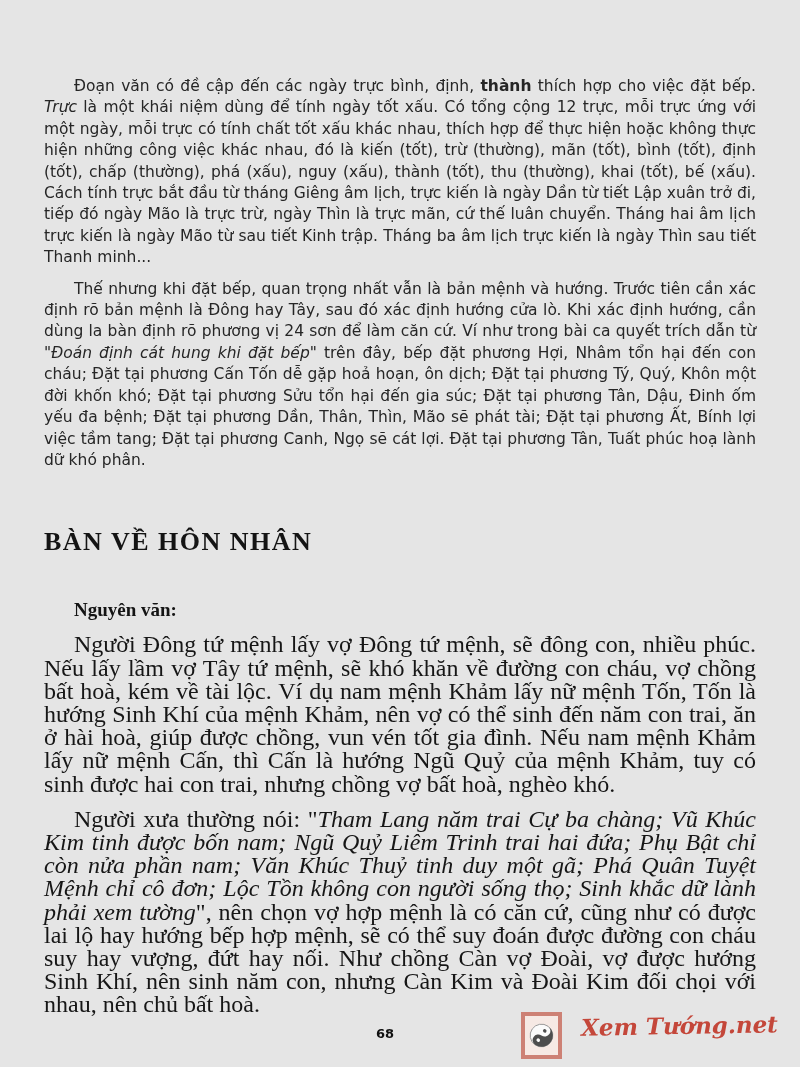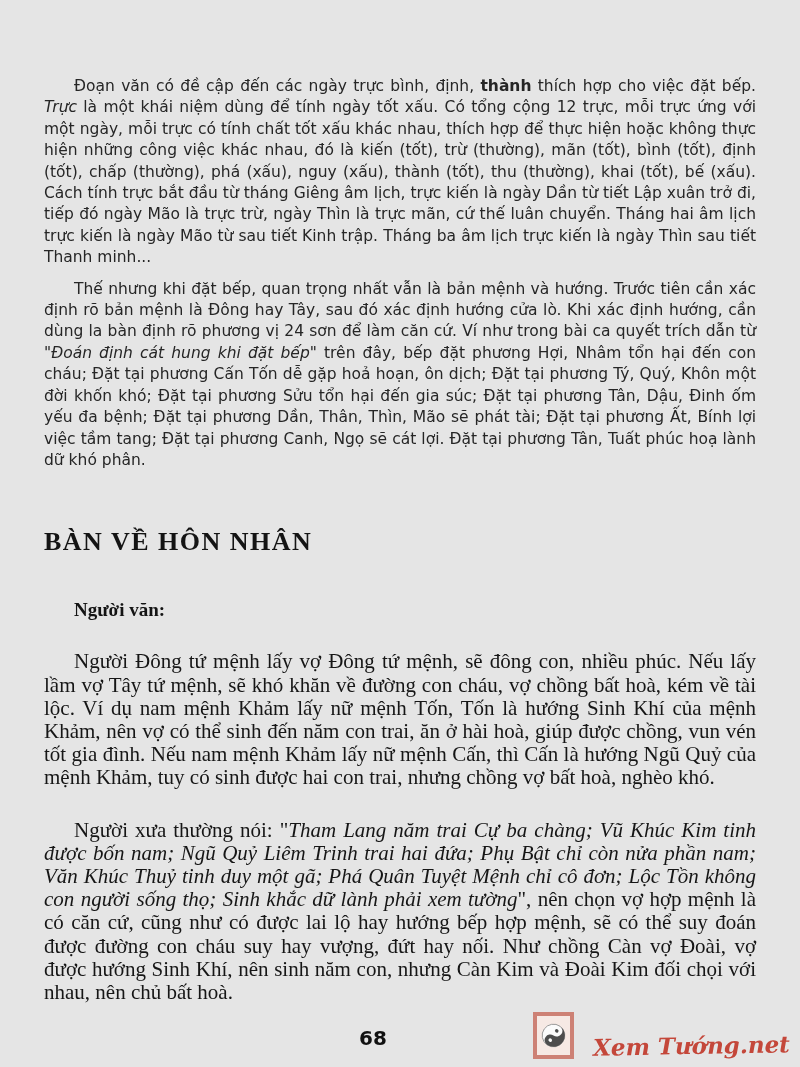--- a/index.html
+++ b/index.html
@@ -50,46 +50,46 @@
     font-weight: bold;
     font-size: 19px;
     color: #141414;
     margin: 42px 0 0 0;
     text-indent: 30px;
   }
 
   
   p.serif {
     font-family: "Liberation Serif", "DejaVu Serif", serif;
-    font-size: 21px;
+    font-size: 24px;
     line-height: 23.2px;
     color: #161616;
     text-align: justify;
     text-indent: 30px;
-    margin: 29px 0 0 0;
+    margin: 12px 0 0 0;
   }
 
   
   .page-number {
     position: absolute;
-    left: 0;
+    left: 12px;
     top: 1026px;
     width: 746px;
     text-align: center;
     font-family: "DejaVu Sans", sans-serif;
     font-weight: bold;
-    font-size: 20px;
+    font-size: 13px;
     color: #111;
   }
   .watermark {
     position: absolute;
-    right: 10px;
+    right: 22px;
     top: 1012px;
     display: flex;
-    align-items: flex-end;
+    align-items: flex-start;
     gap: 19px;
   }
   .yinyang-box {
     width: 33px;
     height: 39px;
     border: 4px solid #cd8175;
     background: #f6e9e4;
     display: flex;
     align-items: center;
     justify-content: center;
@@ -110,21 +110,21 @@
 <div class="page">
   <div class="content">
 
     <p class="hand first"><span class="run">Đoạn văn có đề cập đến các ngày trực bình, định, </span><b class="run">thành</b><span class="run"> thích hợp cho việc đặt bếp. </span><i class="run">Trực</i><span class="run"> là một khái niệm dùng để tính ngày tốt xấu. Có tổng cộng 12 trực, mỗi trực ứng với một ngày, mỗi trực có tính chất tốt xấu khác nhau, thích hợp để thực hiện hoặc không thực hiện những công việc khác nhau, đó là kiến (tốt), trừ (thường), mãn (tốt), bình (tốt), định (tốt), chấp (thường), phá (xấu), nguy (xấu), thành (tốt), thu (thường), khai (tốt), bế (xấu). Cách tính trực bắt đầu từ tháng Giêng âm lịch, trực kiến là ngày Dần từ tiết Lập xuân trở đi, tiếp đó ngày Mão là trực trừ, ngày Thìn là trực mãn, cứ thế luân chuyển. Tháng hai âm lịch trực kiến là ngày Mão từ sau tiết Kinh trập. Tháng ba âm lịch trực kiến là ngày Thìn sau tiết Thanh minh...</span></p>
 
     <p class="hand"><span class="run">Thế nhưng khi đặt bếp, quan trọng nhất vẫn là bản mệnh và hướng. Trước tiên cần xác định rõ bản mệnh là Đông hay Tây, sau đó xác định hướng cửa lò. Khi xác định hướng, cần dùng la bàn định rõ phương vị 24 sơn để làm căn cứ. Ví như trong bài ca quyết trích dẫn từ "</span><i class="run">Đoán định cát hung khi đặt bếp</i><span class="run">" trên đây, bếp đặt phương Hợi, Nhâm tổn hại đến con cháu; Đặt tại phương Cấn Tốn dễ gặp hoả hoạn, ôn dịch; Đặt tại phương Tý, Quý, Khôn một đời khốn khó; Đặt tại phương Sửu tổn hại đến gia súc; Đặt tại phương Tân, Dậu, Đinh ốm yếu đa bệnh; Đặt tại phương Dần, Thân, Thìn, Mão sẽ phát tài; Đặt tại phương Ất, Bính lợi việc tầm tang; Đặt tại phương Canh, Ngọ sẽ cát lợi. Đặt tại phương Tân, Tuất phúc hoạ lành dữ khó phân.</span></p>
 
 
     <h1 class="heading">BÀN VỀ HÔN NHÂN</h1>
 
-    <div class="subheading">Người văn:</div>
+    <div class="subheading">Nguyên văn:</div>
 
     <p class="serif"><span class="run">Người Đông tứ mệnh lấy vợ Đông tứ mệnh, sẽ đông con, nhiều phúc. Nếu lấy lầm vợ Tây tứ mệnh, sẽ khó khăn về đường con cháu, vợ chồng bất hoà, kém về tài lộc. Ví dụ nam mệnh Khảm lấy nữ mệnh Tốn, Tốn là hướng Sinh Khí của mệnh Khảm, nên vợ có thể sinh đến năm con trai, ăn ở hài hoà, giúp được chồng, vun vén tốt gia đình. Nếu nam mệnh Khảm lấy nữ mệnh Cấn, thì Cấn là hướng Ngũ Quỷ của mệnh Khảm, tuy có sinh được hai con trai, nhưng chồng vợ bất hoà, nghèo khó.</span></p>
 
     <p class="serif"><span class="run">Người xưa thường nói: "</span><i class="run">Tham Lang năm trai Cự ba chàng; Vũ Khúc Kim tinh được bốn nam; Ngũ Quỷ Liêm Trinh trai hai đứa; Phụ Bật chỉ còn nửa phần nam; Văn Khúc Thuỷ tinh duy một gã; Phá Quân Tuyệt Mệnh chỉ cô đơn; Lộc Tồn không con người sống thọ; Sinh khắc dữ lành phải xem tường</i><span class="run">", nên chọn vợ hợp mệnh là có căn cứ, cũng như có được lai lộ hay hướng bếp hợp mệnh, sẽ có thể suy đoán được đường con cháu suy hay vượng, đứt hay nối. Như chồng Càn vợ Đoài, vợ được hướng Sinh Khí, nên sinh năm con, nhưng Càn Kim và Đoài Kim đối chọi với nhau, nên chủ bất hoà.</span></p>
 
   </div>
 
   <div class="page-number">68</div>
 
   <div class="watermark">

